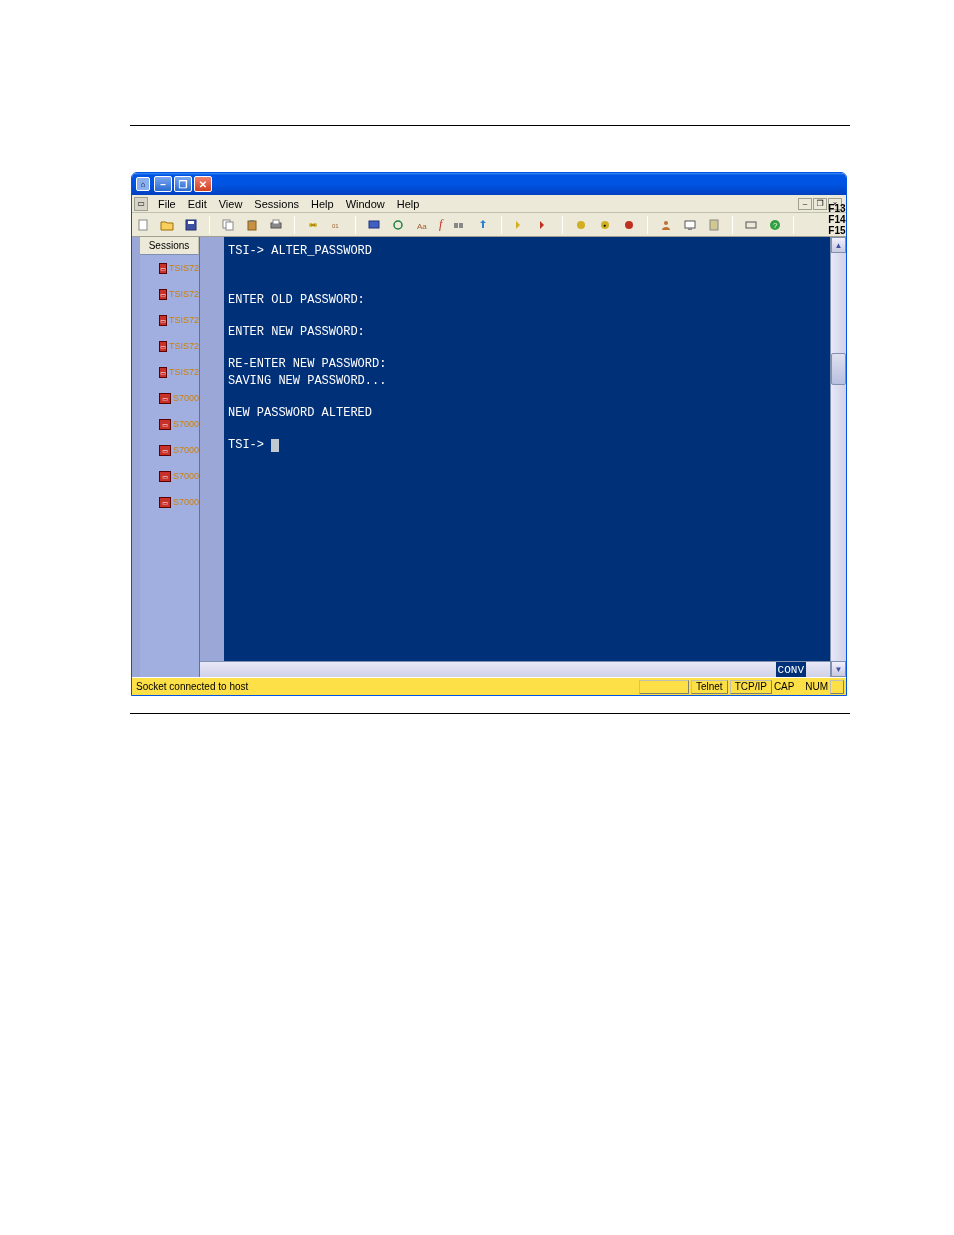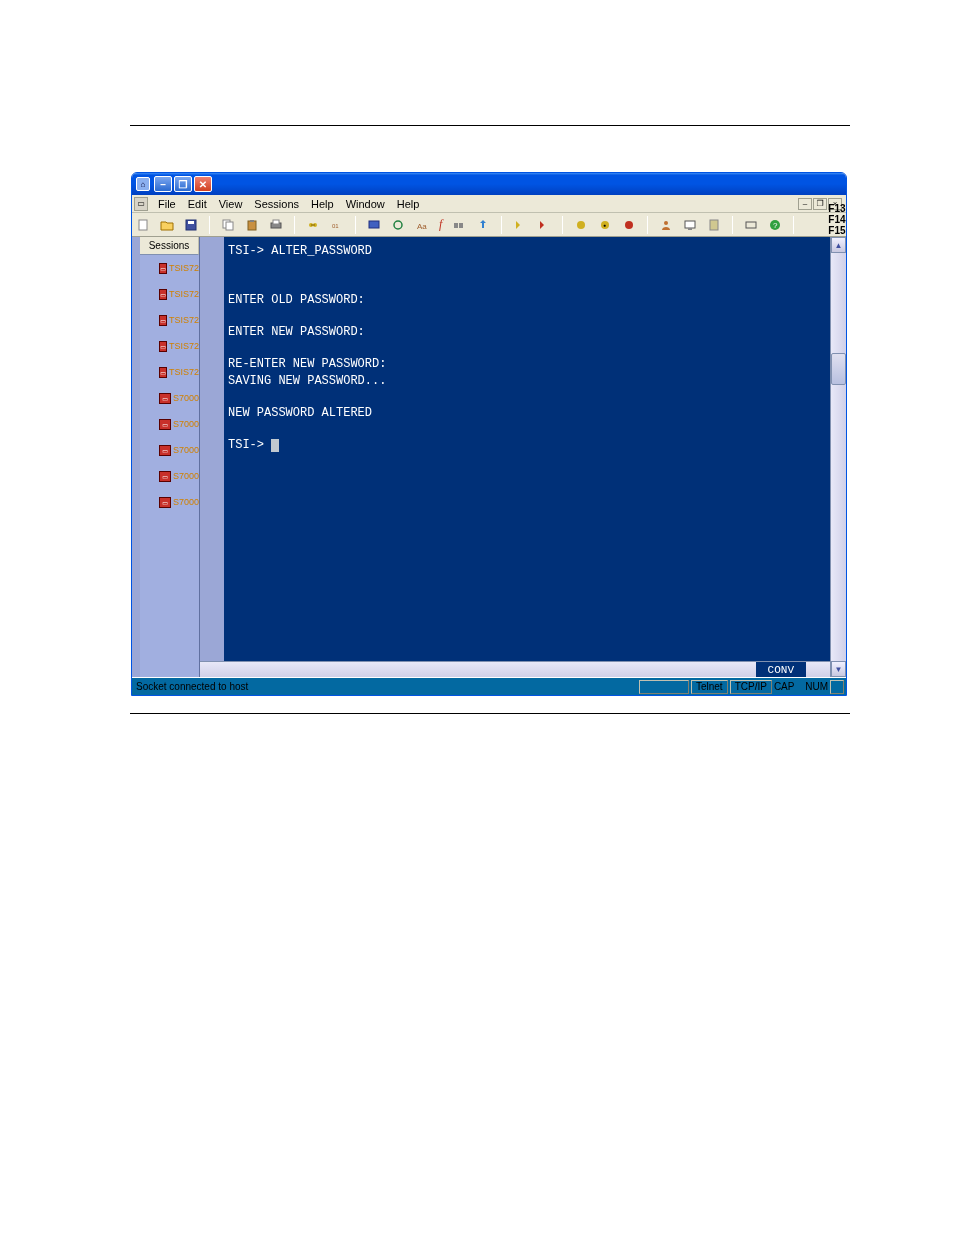--- a/index.html
+++ b/index.html
@@ -238,28 +238,28 @@
     flex:1;
     background: linear-gradient(to bottom,#e8e8f8,#d0d0e8);
     display:flex;justify-content:flex-end;align-items:center;
     color:#fff;
   }
   .conv-label {
     background:#003078;
     color:#fff;
     font-family:'Courier New',monospace;
     font-size:11px;
-    padding:0 12px;
+    padding:0 2px;
     margin-right:24px;
     height:100%;
     display:flex;align-items:center;
   }
   .statusbar {
     height: 18px;
-    background:#0369a1;
+    background:#fde047;
     display:flex;
     align-items:center;
     font-size:10px;
     color:#000;
     border-top:1px solid #fff;
   }
   .status-cell {
     border:1px solid #c0c0b0;
     border-right-color:#808070;
     border-bottom-color:#808070;

